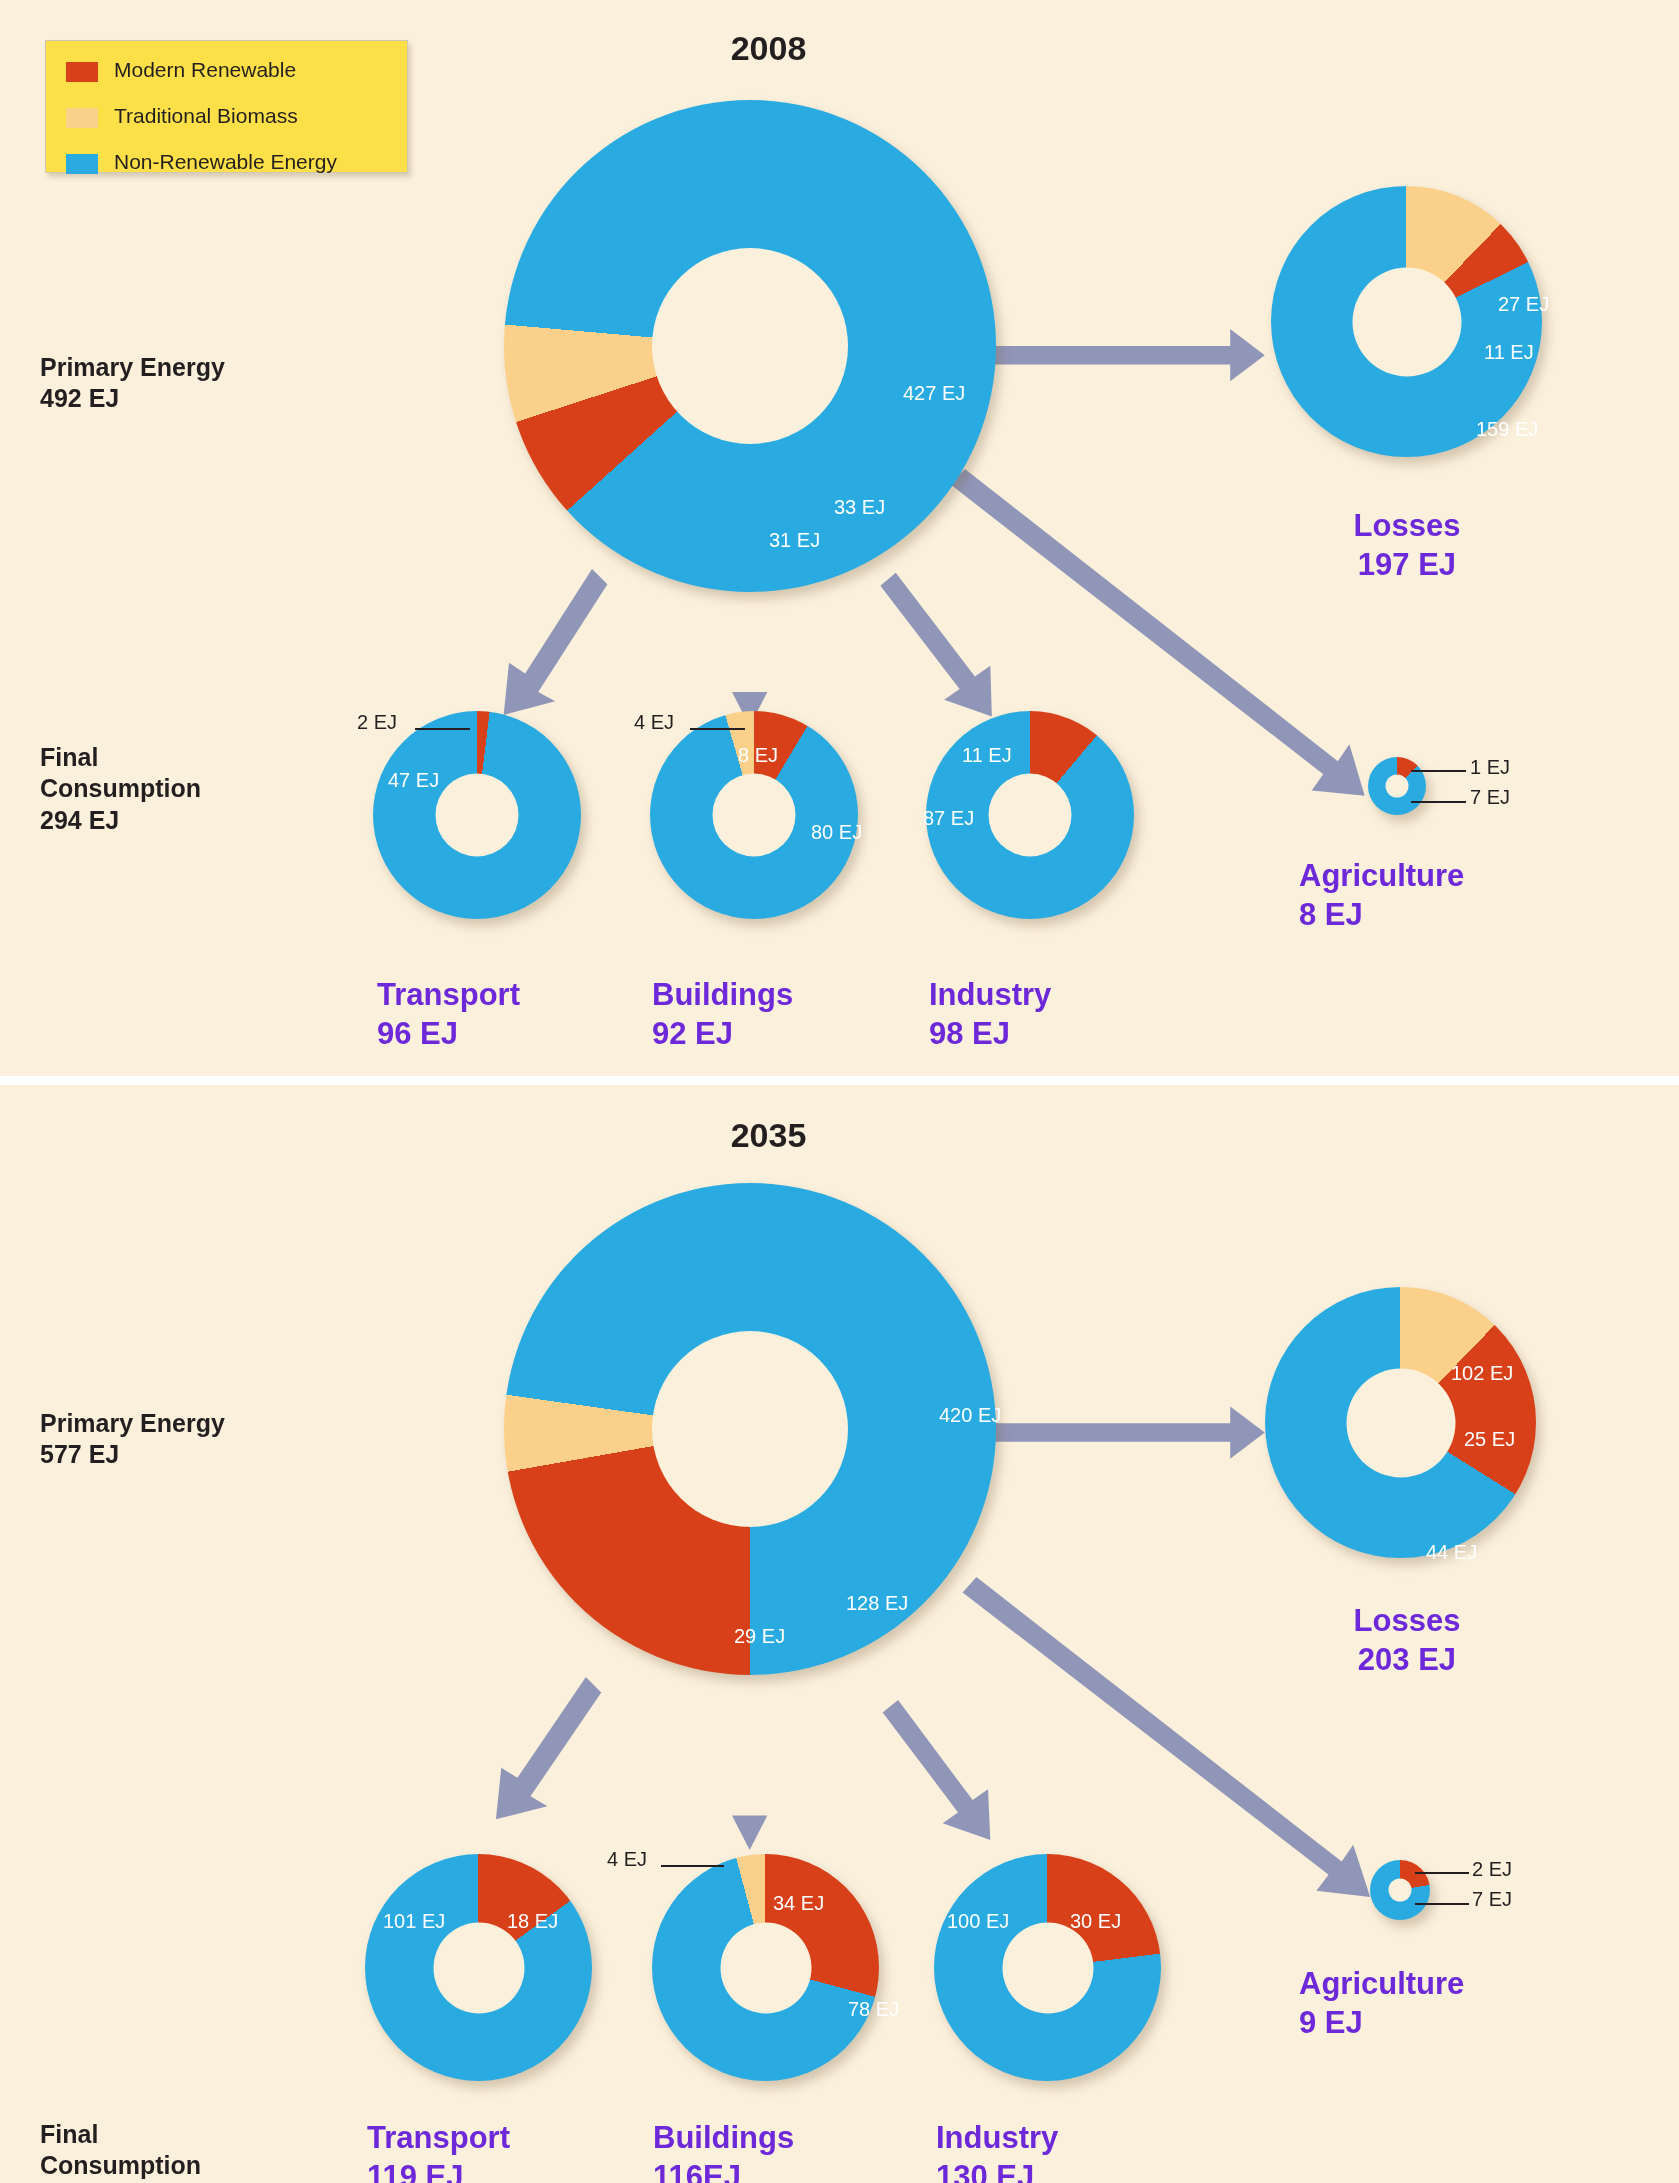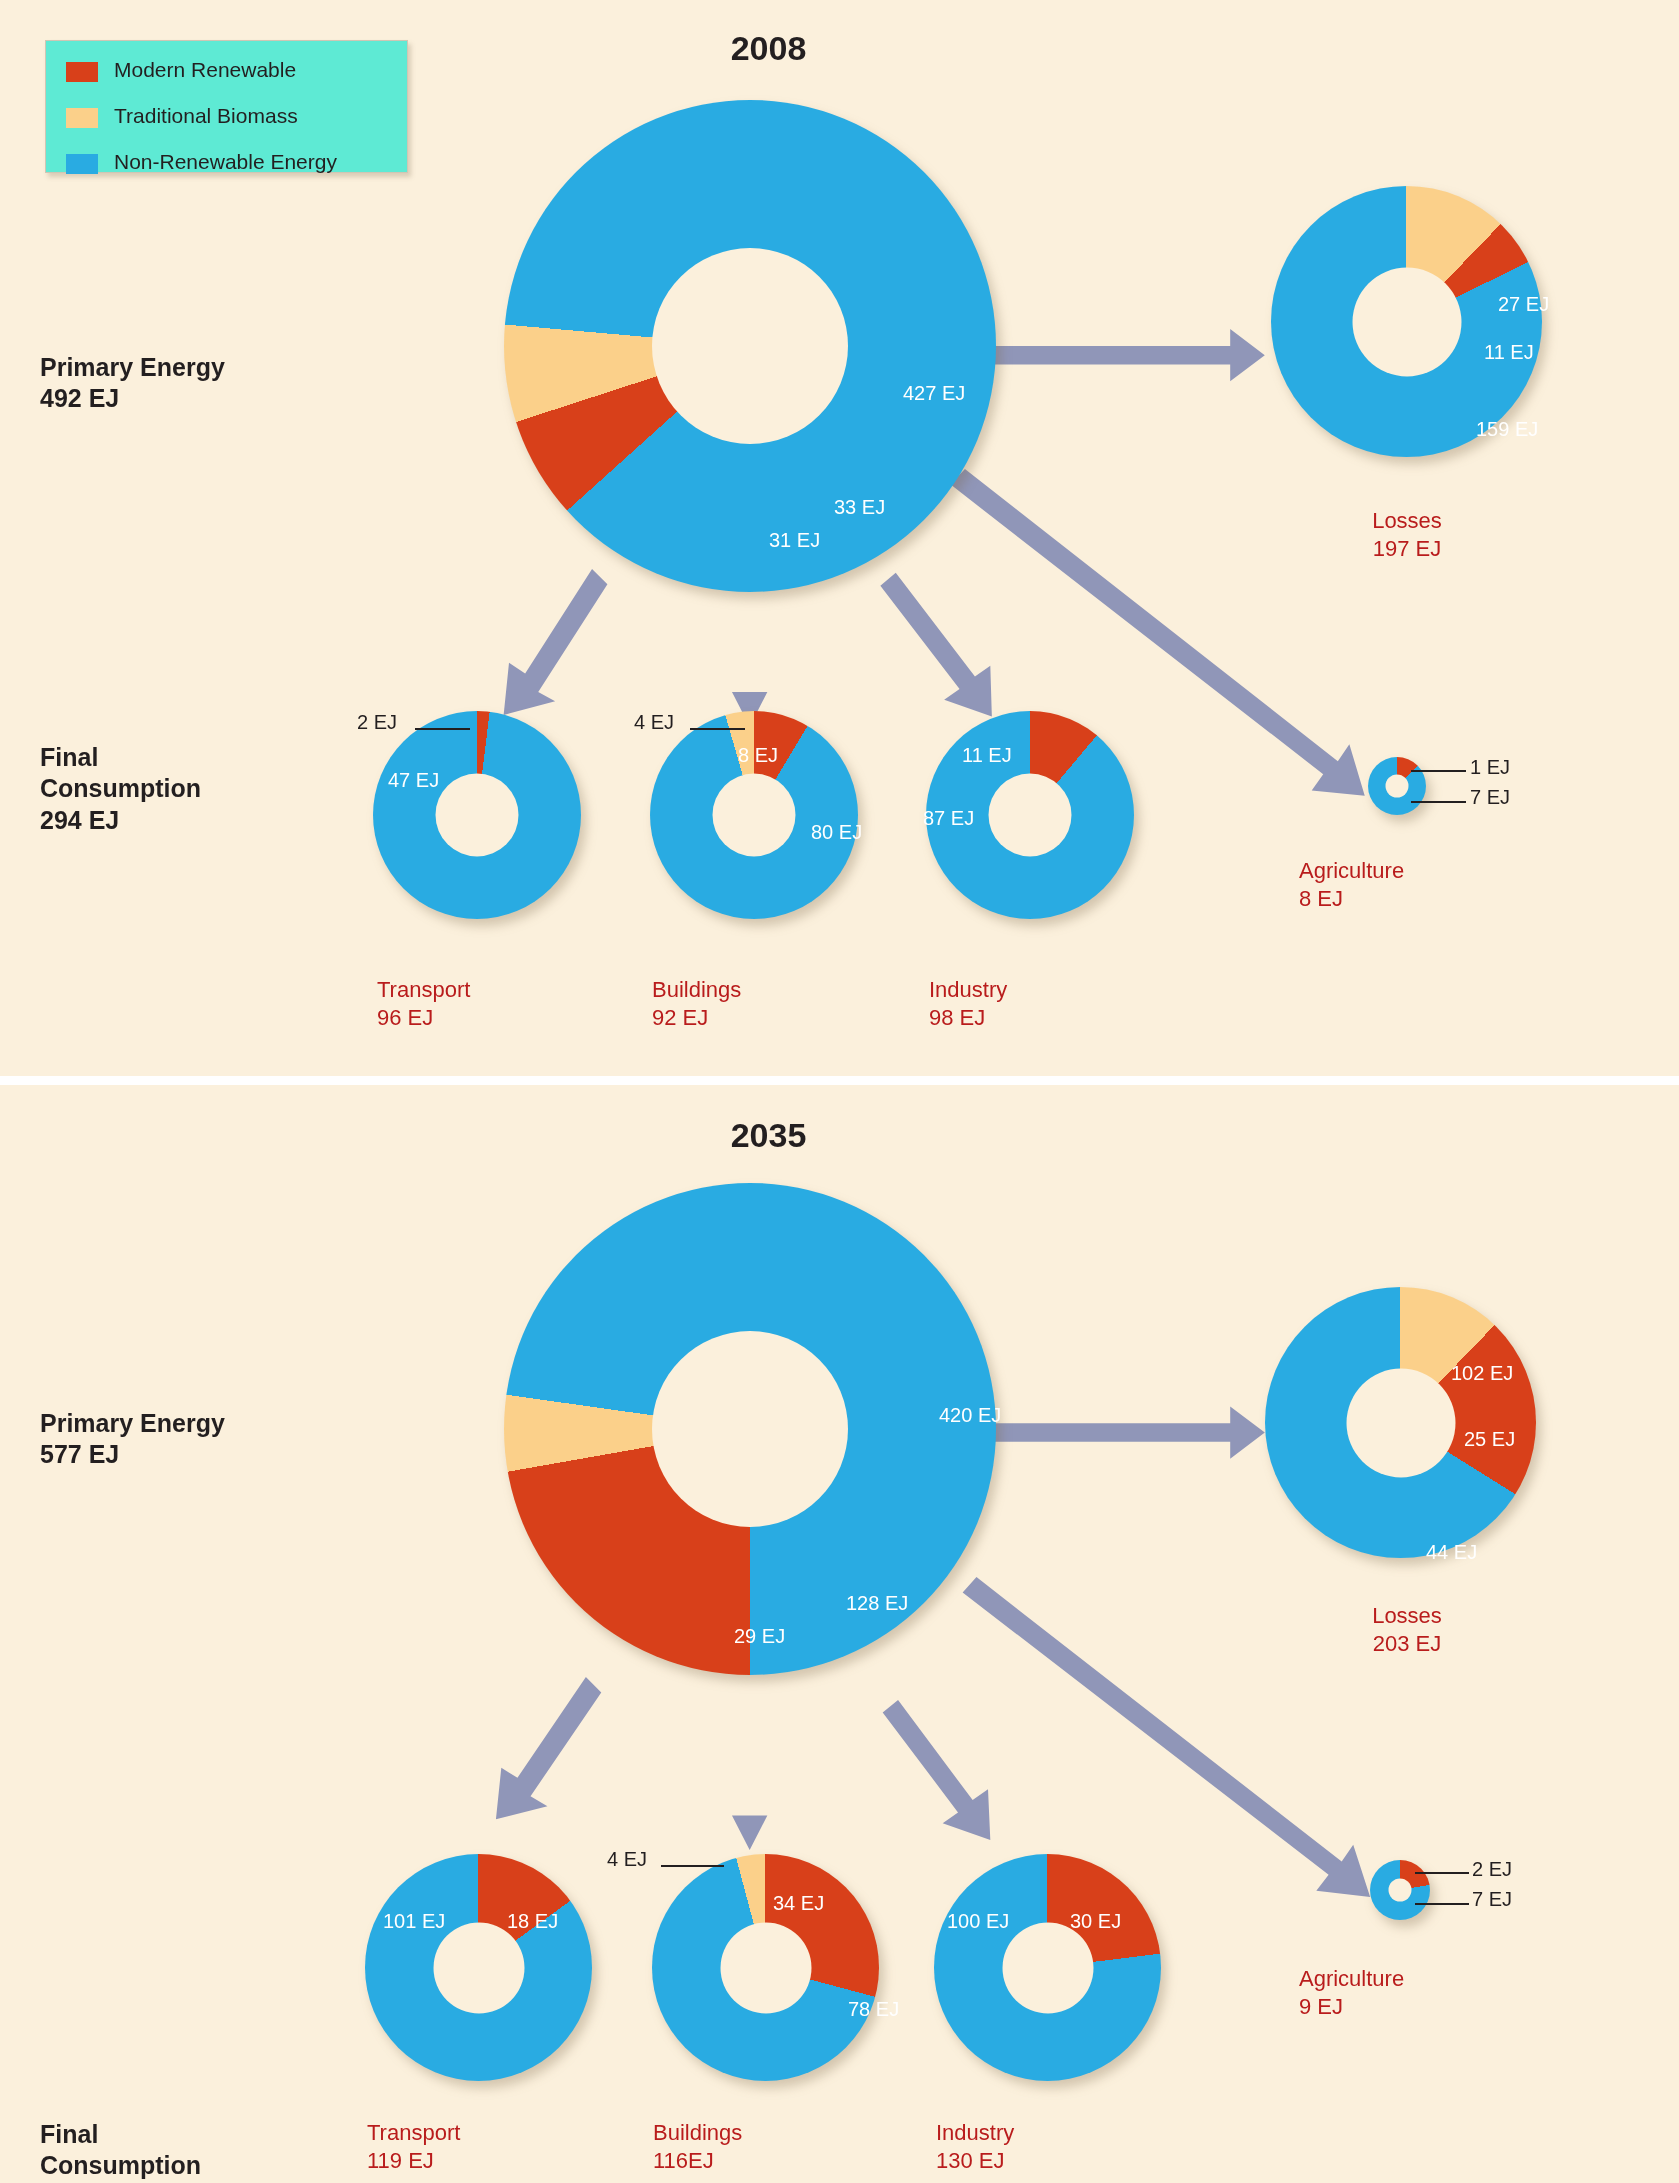--- a/index.html
+++ b/index.html
@@ -16,39 +16,39 @@
   .divider{position:absolute;left:0;top:1076px;width:1680px;height:9.2px;background:#ffffff;}
   .year-title{
     position:absolute;font-size:34px;font-weight:bold;color:#231f20;
     text-align:center;width:231px;
   }
   .stage-label{
     position:absolute;font-size:25px;font-weight:bold;color:#231f20;
     line-height:1.25;white-space:pre;
   }
   .donut-label{
-    position:absolute;font-size:22px;font-weight:normal;color:#b91c1c;
+    position:absolute;font-size:31px;font-weight:bold;color:#6d28d9;
     text-align:center;line-height:1.25;white-space:pre;
   }
   .donut{position:absolute;border-radius:50%;}
   .donut .hole{
     position:absolute;border-radius:50%;background:#fbf0dc;
     left:50%;top:50%;transform:translate(-50%,-50%);
   }
   .shadow{filter:drop-shadow(5.4px 7px 5.4px rgba(120,100,70,0.30));}
   .val{
     position:absolute;font-size:20px;color:#ffffff;font-weight:normal;
     white-space:nowrap;
   }
   .val.dark{color:#231f20;}
   .leader{position:absolute;background:#231f20;height:1.5px;}
   
   .legend{
     position:absolute;left:45px;top:40px;width:361px;height:131px;
-    background:#5eead4;border:0.8px solid #cfc6b4;
+    background:#fde047;border:0.8px solid #cfc6b4;
     box-shadow:3.1px 3.8px 4.6px rgba(120,100,70,0.25);
   }
   .legend-row{position:absolute;left:20px;height:26px;}
   .legend-swatch{position:absolute;left:0;top:3.8px;width:32px;height:20px;}
   .legend-text{position:absolute;left:48px;top:0;font-size:21px;color:#231f20;white-space:nowrap;}
   .arrow{position:absolute;}
 </style>
 </head>
 <body>
 

